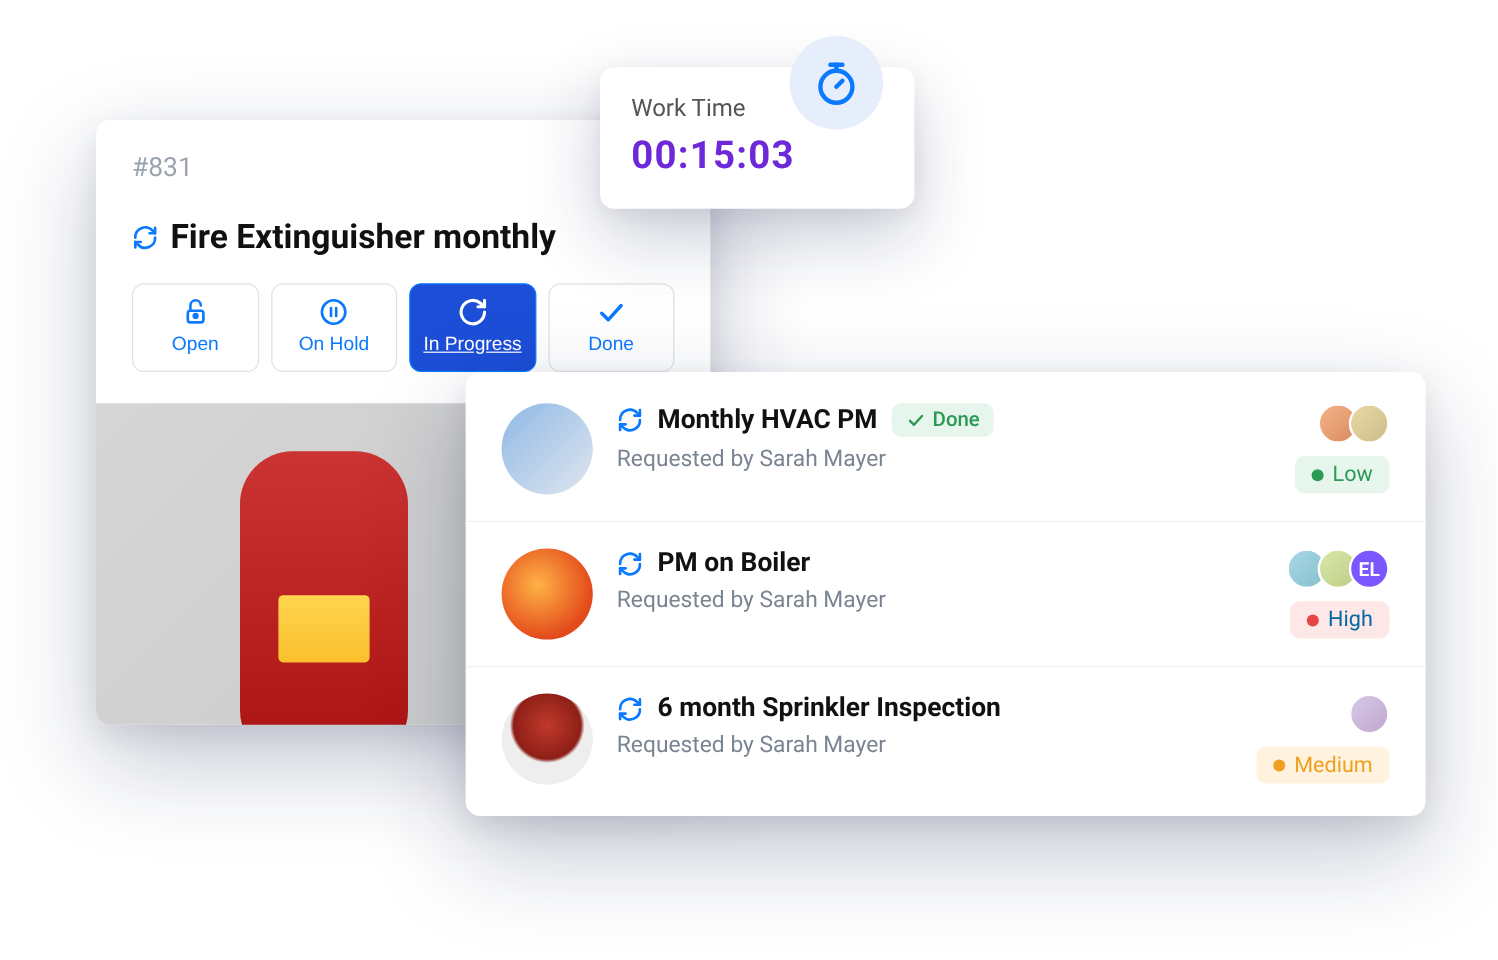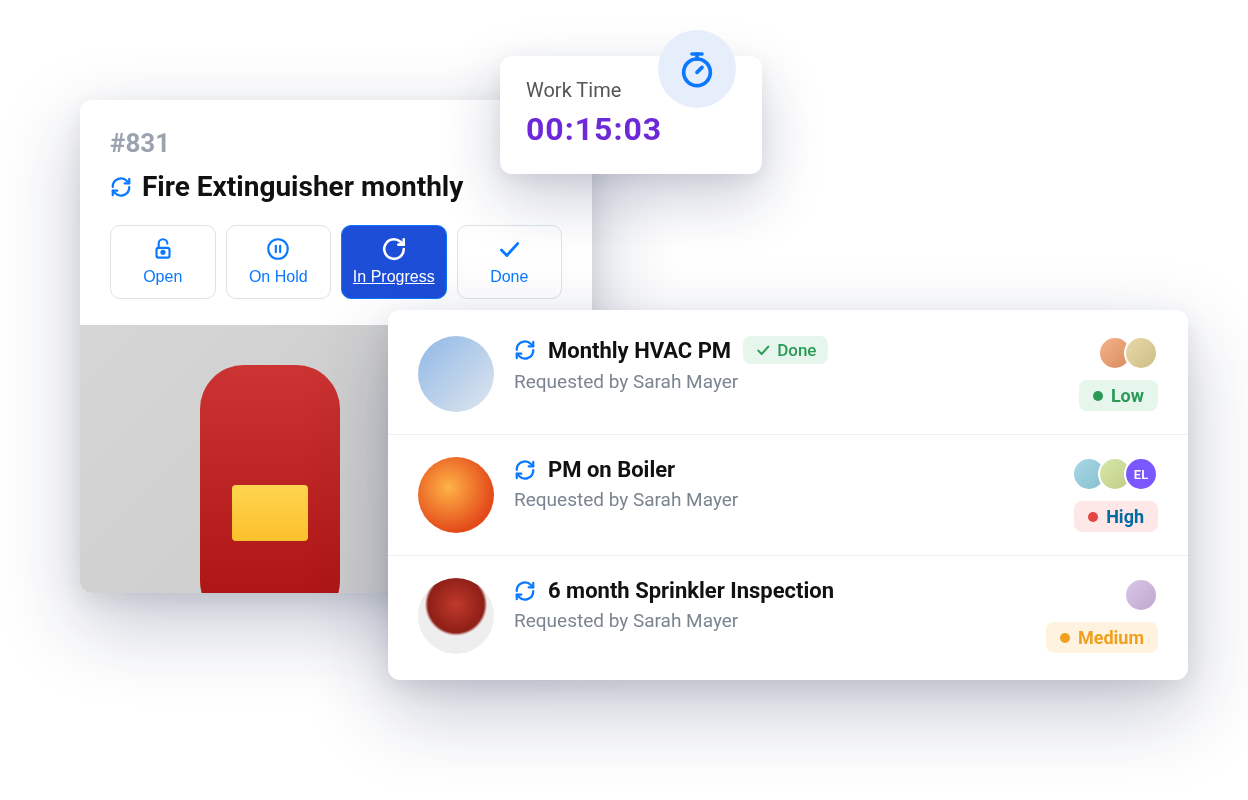--- a/index.html
+++ b/index.html
@@ -18,23 +18,23 @@
     top: 100px;
     left: 80px;
     width: 512px;
     background: #fff;
     border-radius: 12px;
     box-shadow: 0 30px 80px rgba(20,30,80,.25), 0 8px 24px rgba(0,0,0,.08);
     padding: 28px 30px 0 30px;
   }
   .wo-id {
     color: #9aa3ae;
-    font-size: 26px;
-    font-weight: 700;
-    margin-bottom: 12px;
+    font-size: 22px;
+    font-weight: 400;
+    margin-bottom: 28px;
   }
   .wo-title-row {
     display: flex;
     align-items: center;
     gap: 10px;
     margin-bottom: 22px;
   }
   .wo-title {
     font-size: 28px;
     font-weight: 700;
@@ -161,33 +161,33 @@
     font-size: 17px; font-weight: 500;
   }
   .pill-done { background:#e6f6ec; color:#2a9a55; }
   .task-right { display:flex; flex-direction:column; align-items:flex-end; gap:10px; }
   .avatars { display:flex; }
   .avatar {
     width:34px;height:34px;border-radius:50%;
     border:2px solid #fff;
     margin-left:-8px;
     display:flex;align-items:center;justify-content:center;
-    font-size:13px;font-weight:600;color:#fff;
+    font-size:16px;font-weight:600;color:#fff;
     background:#bbb;
   }
   .avatar:first-child{margin-left:0;}
   .avatar.purple{background:#7b57ff;}
   .avatar.c1{background:linear-gradient(135deg,#f5b48a,#d88a5e);}
   .avatar.c2{background:linear-gradient(135deg,#e8d8a8,#cdbf87);}
   .avatar.c3{background:linear-gradient(135deg,#a8d8e8,#87bfcd);}
   .avatar.c4{background:linear-gradient(135deg,#d8e8a8,#bfcd87);}
   .avatar.c5{background:linear-gradient(135deg,#d8c8e8,#bfa7cd);}
   .priority-pill {
     display:inline-flex;align-items:center;gap:8px;
-    padding:5px 14px;border-radius:8px;font-size:18px;font-weight:700;
+    padding:5px 14px;border-radius:8px;font-size:18px;font-weight:400;
   }
   .priority-pill .dot{width:10px;height:10px;border-radius:50%;}
   .prio-low{background:#e6f6ec;color:#2a9a55;}
   .prio-low .dot{background:#2a9a55;}
   .prio-high{background:#fde7e7;color:#0369a1;margin-left:41px;}
   .prio-high .dot{background:#e64545;}
   .prio-medium{background:#fff3df;color:#f0a020;}
   .prio-medium .dot{background:#f0a020;}
 
   .sync-icon { width:22px;height:22px; flex:0 0 22px; }

